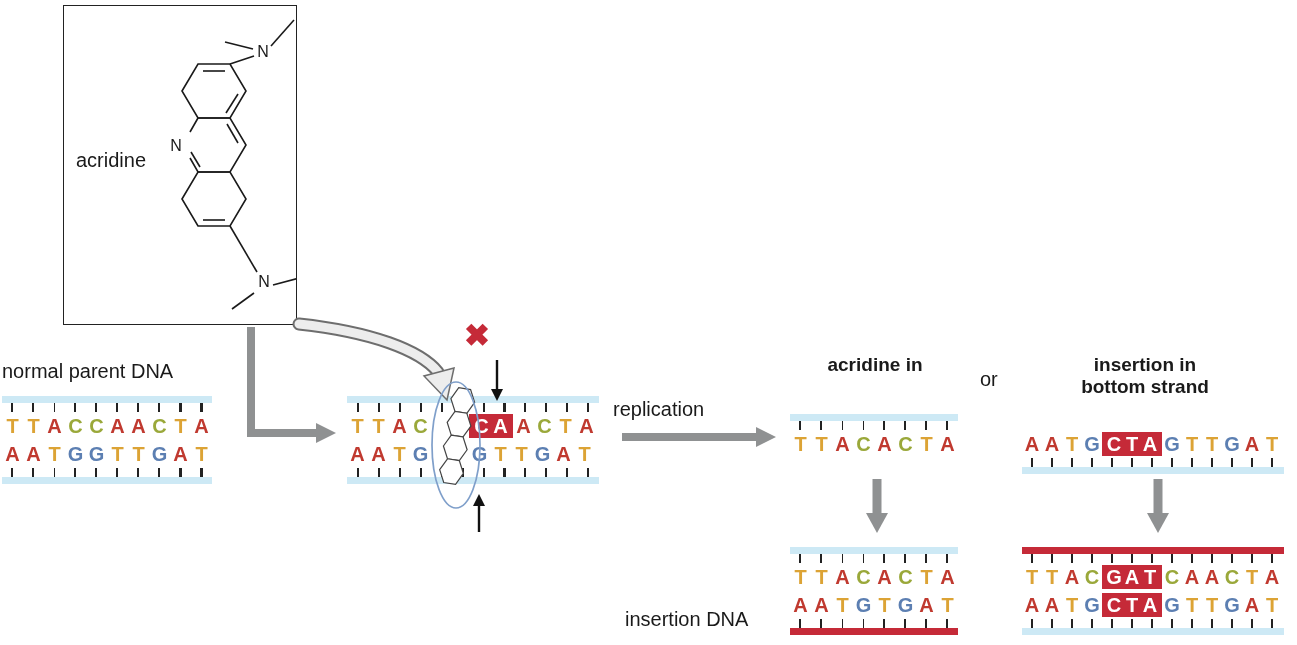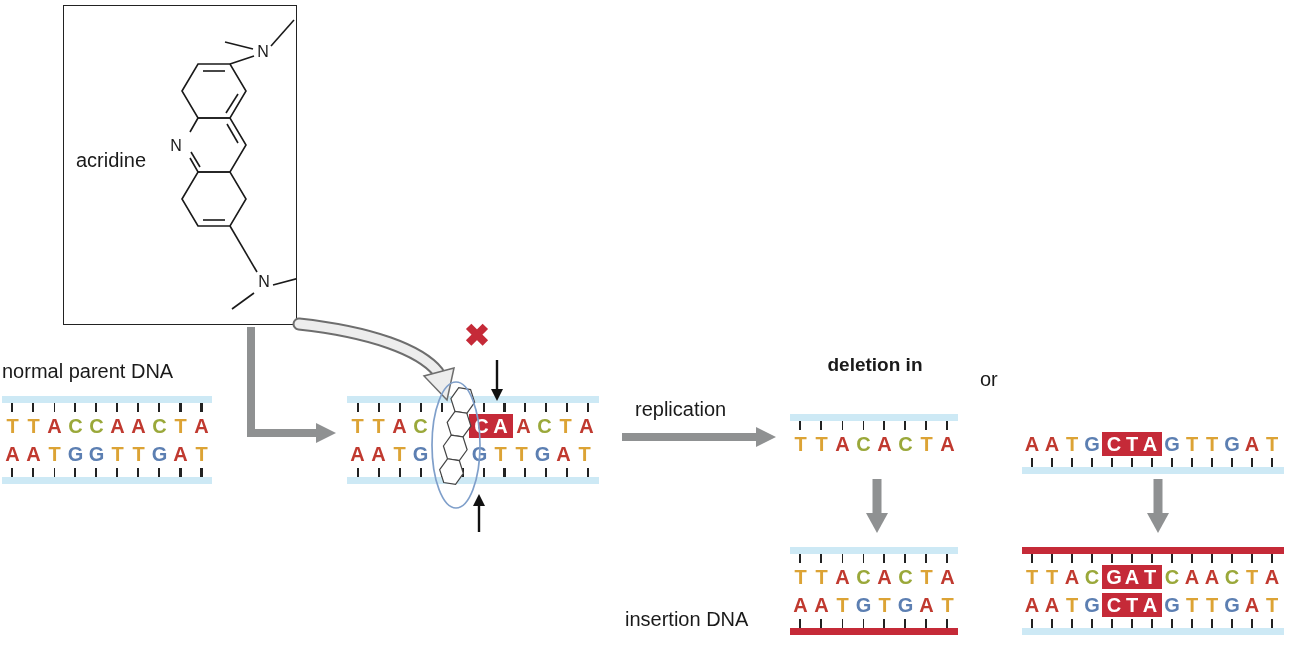--- a/index.html
+++ b/index.html
@@ -78,25 +78,29 @@
       <g>
         <line class="chem" x1="166" y1="220" x2="193" y2="266"></line>
         <text class="chem-text" x="200" y="281" text-anchor="middle">N</text>
         <line class="chem" x1="190" y1="287" x2="168" y2="303"></line>
         <line class="chem" x1="209" y1="279" x2="235" y2="272"></line>
       </g>
     </svg>
   </div>
 
   <div class="abs label" style="left:2px; top:360px;">normal parent DNA</div>
-  <div class="abs label" style="left:635px; top:398px;">replication</div>
+  <div class="abs label" style="left:613px; top:398px;">replication</div>
   <div class="abs title" style="left:795px; top:354px; width:160px;">
-    <div>deletion in</div>
+    <div>acridine in</div>
   </div>
   <div class="abs label" style="left:980px; top:368px;">or</div>
+  <div class="abs title" style="left:1050px; top:354px; width:190px;">
+    <div>insertion in</div>
+    <div>bottom strand</div>
+  </div>
   <div class="abs label" style="left:625px; top:608px;">insertion DNA</div>
   <div class="abs x-mark" style="left:464px; top:320px;">✖</div>
 
   <div class="dna" style="left:2px; top:396px; width:210px;">
     <div class="bb"></div>
     <div class="ticks ticks-21"></div>
     <div class="row">
       <span class="seq">
           <span class="nt" style="color: rgb(220, 163, 53);">T</span>
           <span class="nt" style="color: rgb(220, 163, 53);">T</span>

